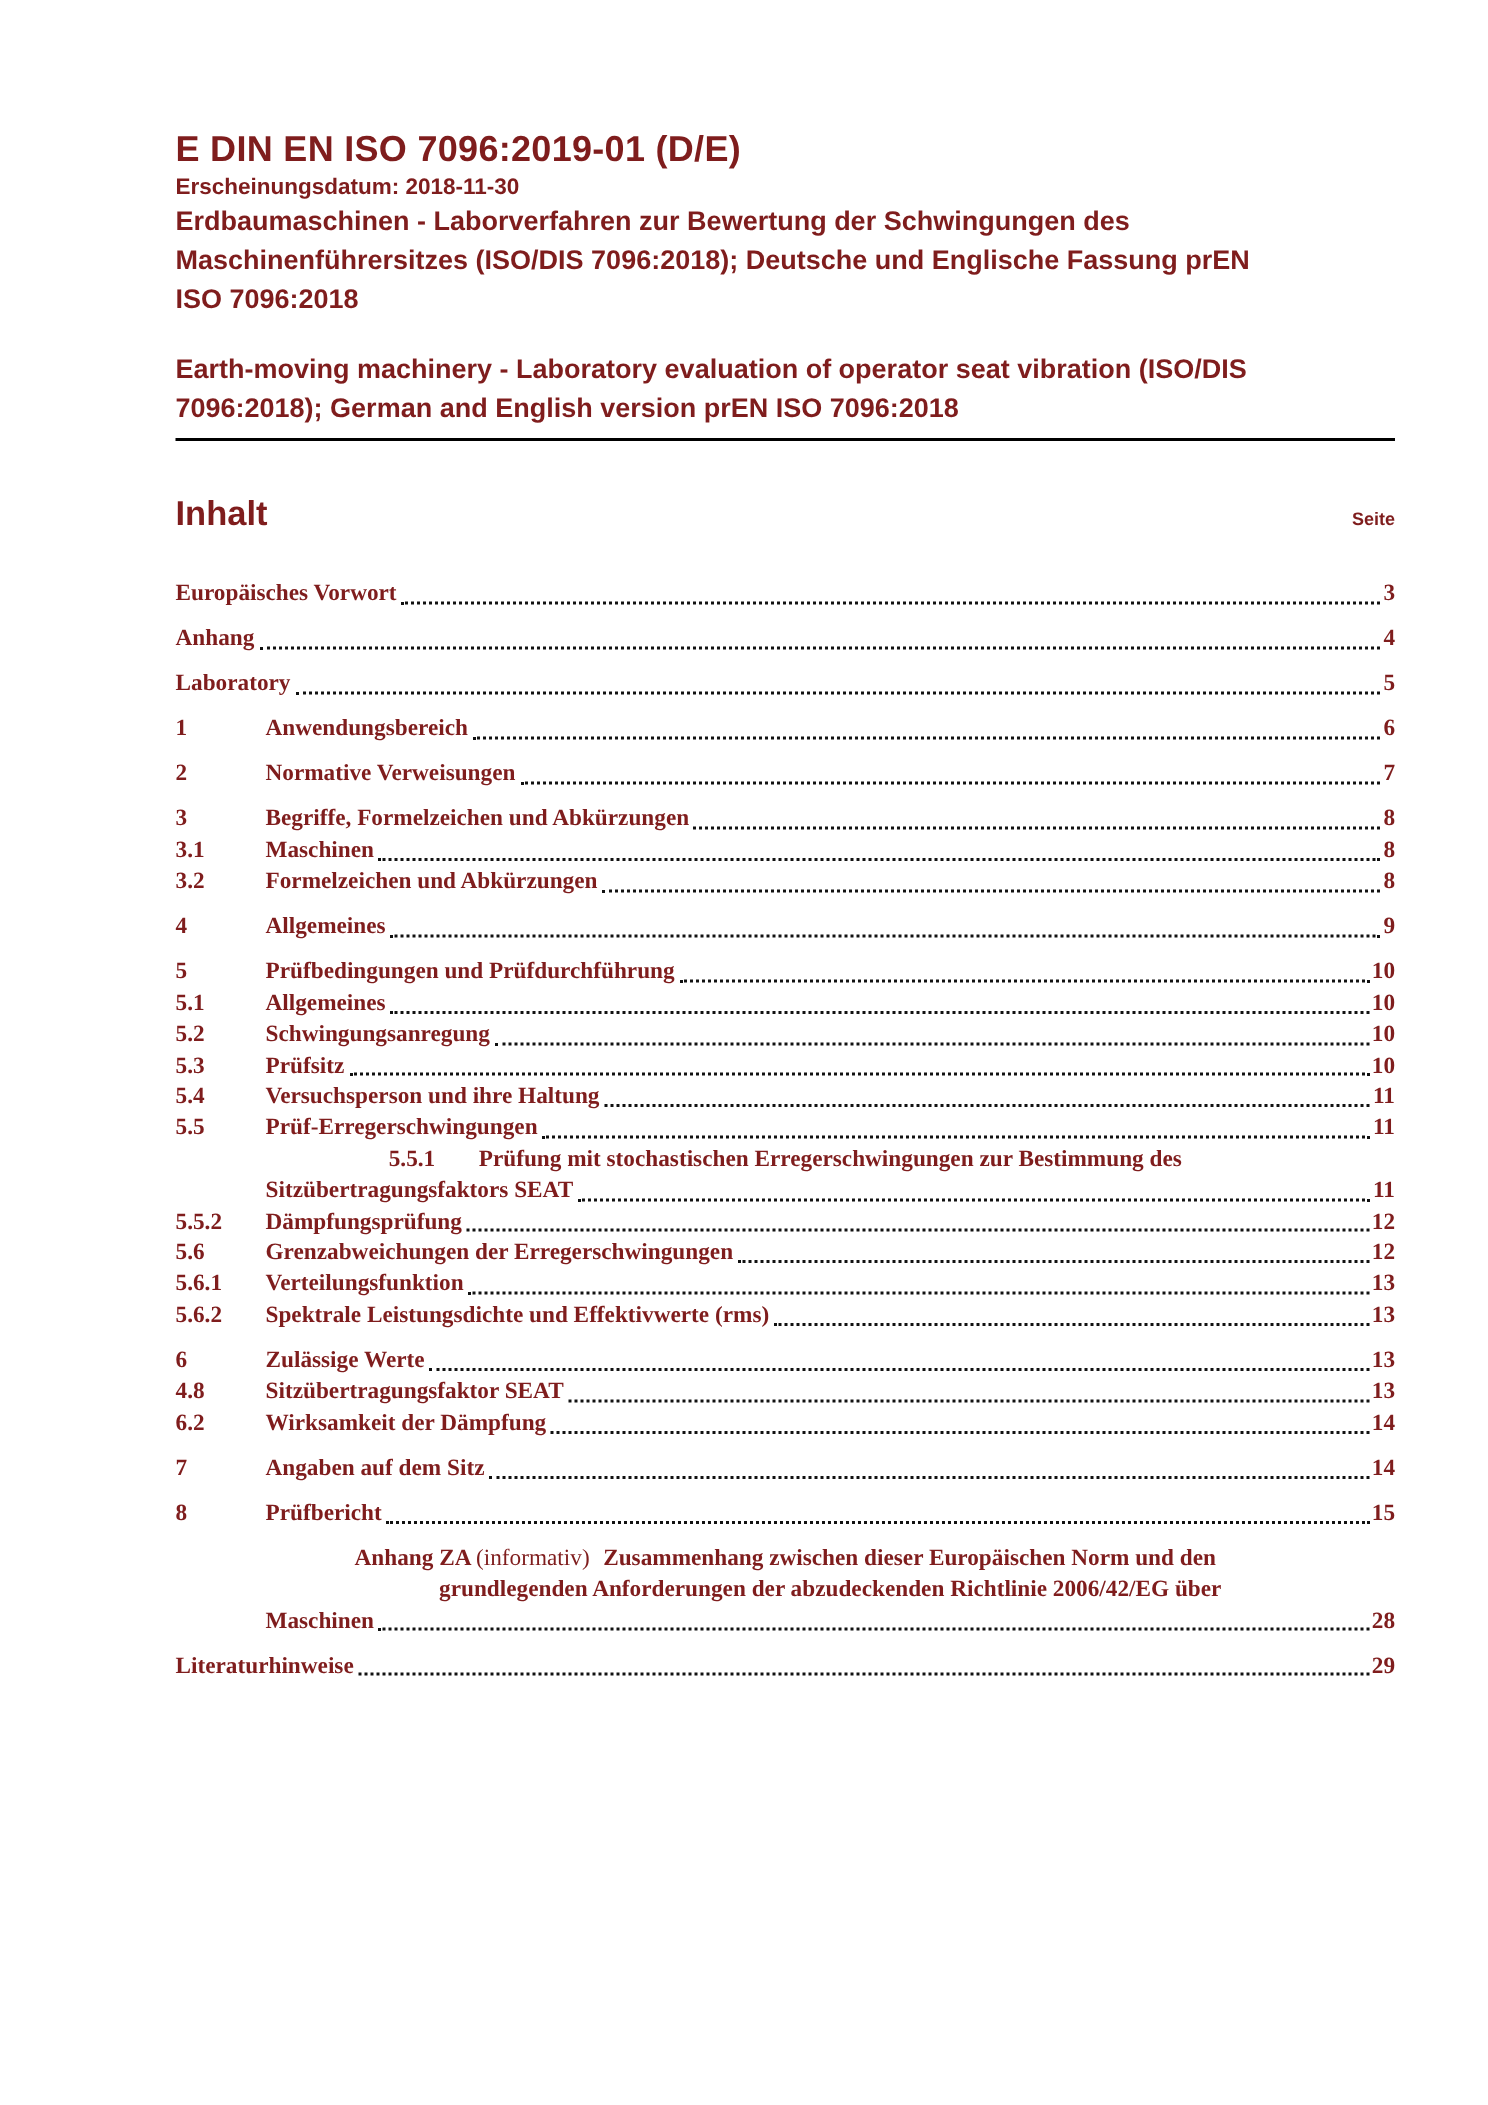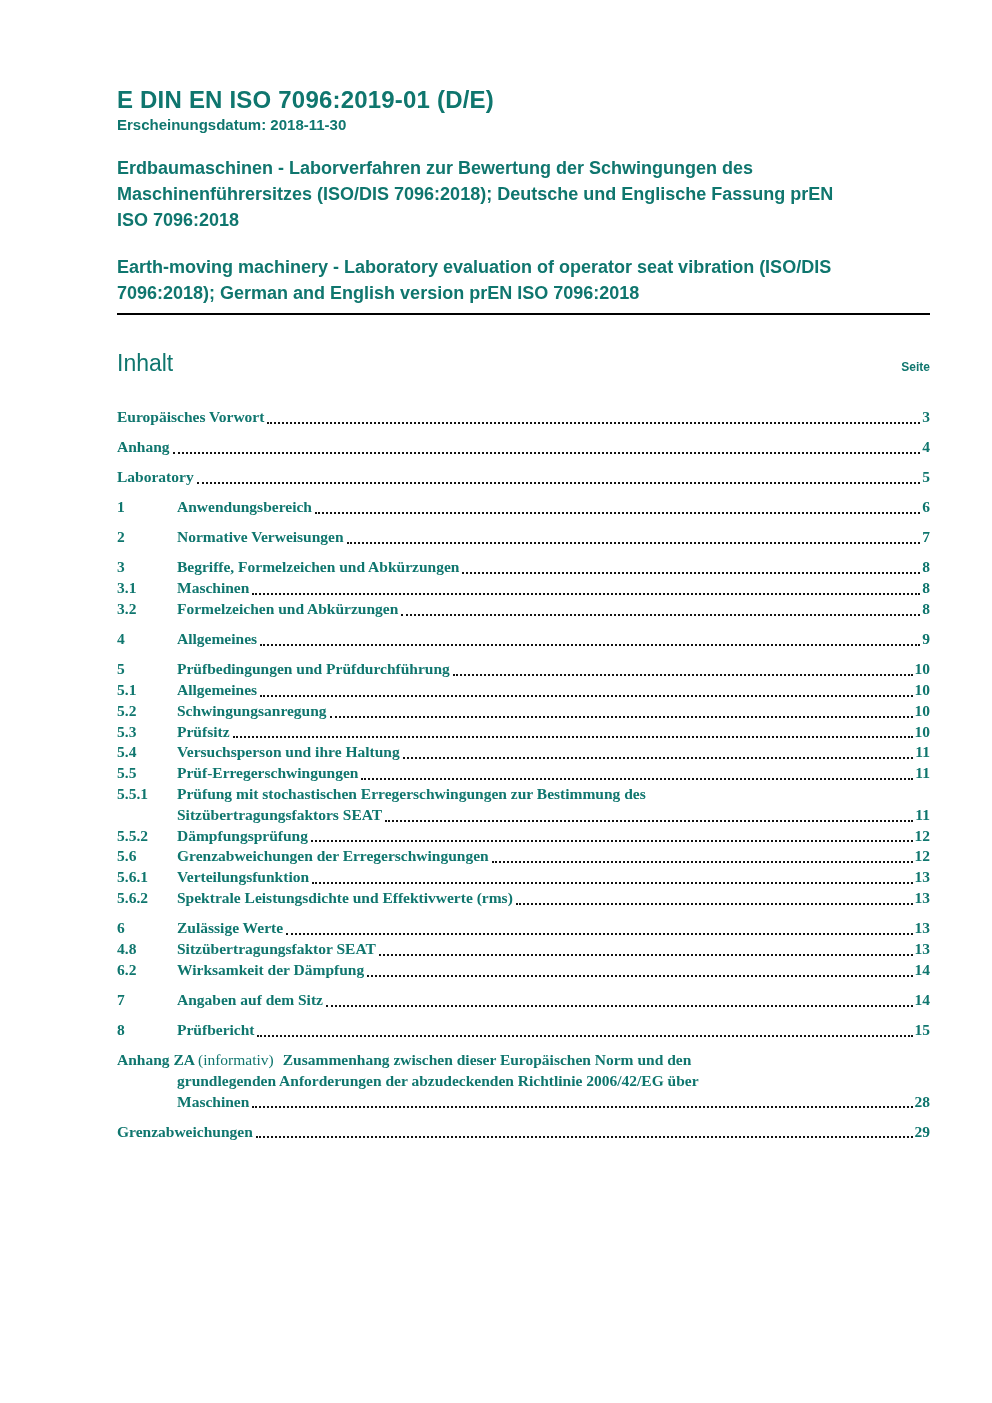--- a/index.html
+++ b/index.html
@@ -1,21 +1,21 @@
 <!DOCTYPE html>
 <html><head>
 <meta charset="utf-8">
 <style>
   html, body { margin: 0; padding: 0; background: #ffffff; }
   .page {
     position: relative;
     width: 992px;
     height: 1403px;
     background: #ffffff;
-    color: #0f766e;
+    color: #7f1d1d;
     box-sizing: border-box;
     padding: 86px 62px 0 117px;
     overflow: hidden;
     font-family: "Liberation Sans", sans-serif;
   }
   .doc-designation {
     font-family: "Liberation Sans", sans-serif;
     font-weight: bold;
     font-size: 24px;
     line-height: 27px;
@@ -28,55 +28,56 @@
     line-height: 18px;
     margin-top: 3px;
   }
   .doc-title {
     font-family: "Liberation Sans", sans-serif;
     font-weight: bold;
     font-size: 18px;
     line-height: 26px;
     white-space: pre-line;
   }
-  .title-de { margin-top: 21px; }
+  .title-de { }
   .title-en { margin-top: 21px; }
   .rule {
     border: none;
     border-top: 2px solid #000000;
     margin: 7px 0 0 0;
   }
   .toc-header {
     display: flex;
     justify-content: space-between;
     align-items: baseline;
     margin-top: 34px;
   }
   .toc-heading {
     font-family: "Liberation Sans", sans-serif;
-    font-weight: normal;
+    font-weight: bold;
     font-size: 23px;
     line-height: 28px;
   }
   .seite-label {
     font-family: "Liberation Sans", sans-serif;
     font-weight: bold;
     font-size: 12px;
   }
   .toc-list {
     margin-top: 30px;
     font-family: "Liberation Serif", serif;
     font-weight: bold;
     font-size: 15.5px;
   }
   .toc-entry.gap { margin-top: 9.3px; }
   .toc-row {
     display: flex;
     align-items: baseline;
     line-height: 20.8px;
+    justify-content: center;
   }
   .toc-row.cont { padding-left: 60px; }
   .toc-num { width: 60px; flex: 0 0 60px; }
   .toc-text { flex: 0 1 auto; white-space: nowrap; }
   .anhang-note { font-weight: normal; }
   .anhang-sep { display: inline-block; width: 9px; }
   .toc-leader {
     flex: 1 1 auto;
     min-width: 12px;
     border-bottom: 2px dotted #111111;
@@ -317,20 +318,20 @@
           <span class="toc-text">grundlegenden Anforderungen der abzudeckenden Richtlinie 2006/42/EG über</span>
         </div>
         <div class="toc-row cont">
           <span class="toc-text">Maschinen</span>
           <span class="toc-leader"></span>
           <span class="toc-page">28</span>
         </div>
       </div>
       <div class="toc-entry gap">
         <div class="toc-row">
-          <span class="toc-text">Grenzabweichungen</span>
+          <span class="toc-text">Literaturhinweise</span>
           <span class="toc-leader"></span>
           <span class="toc-page">29</span>
         </div>
       </div>
     </div>
 
 </div>
 
 </body></html>

